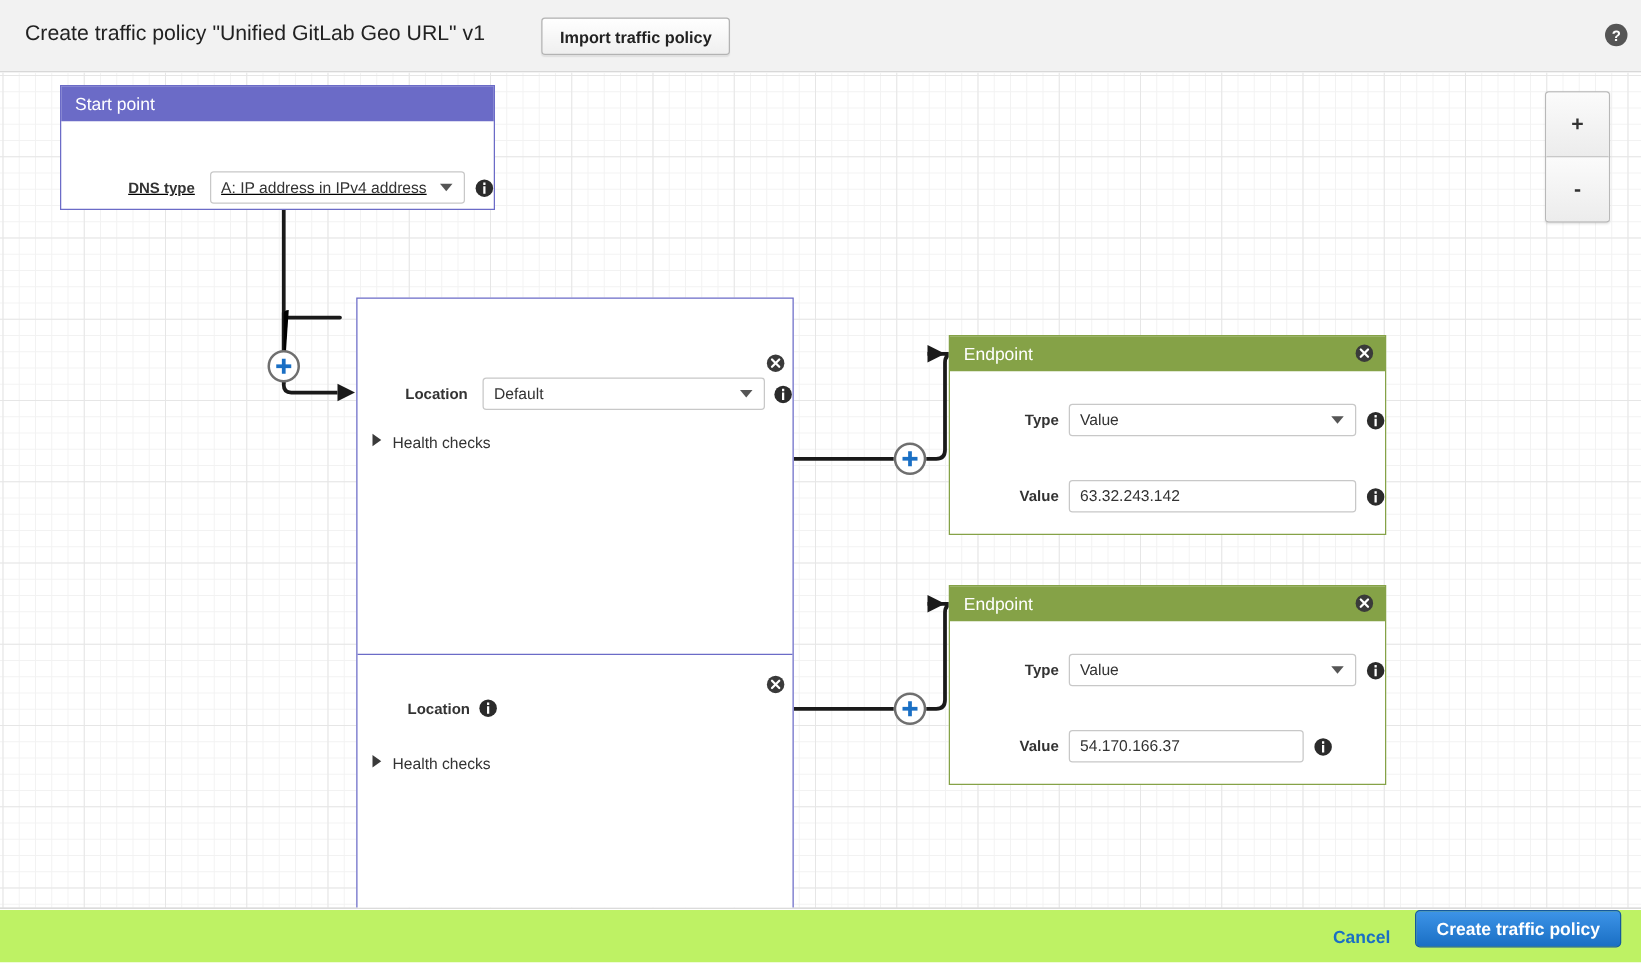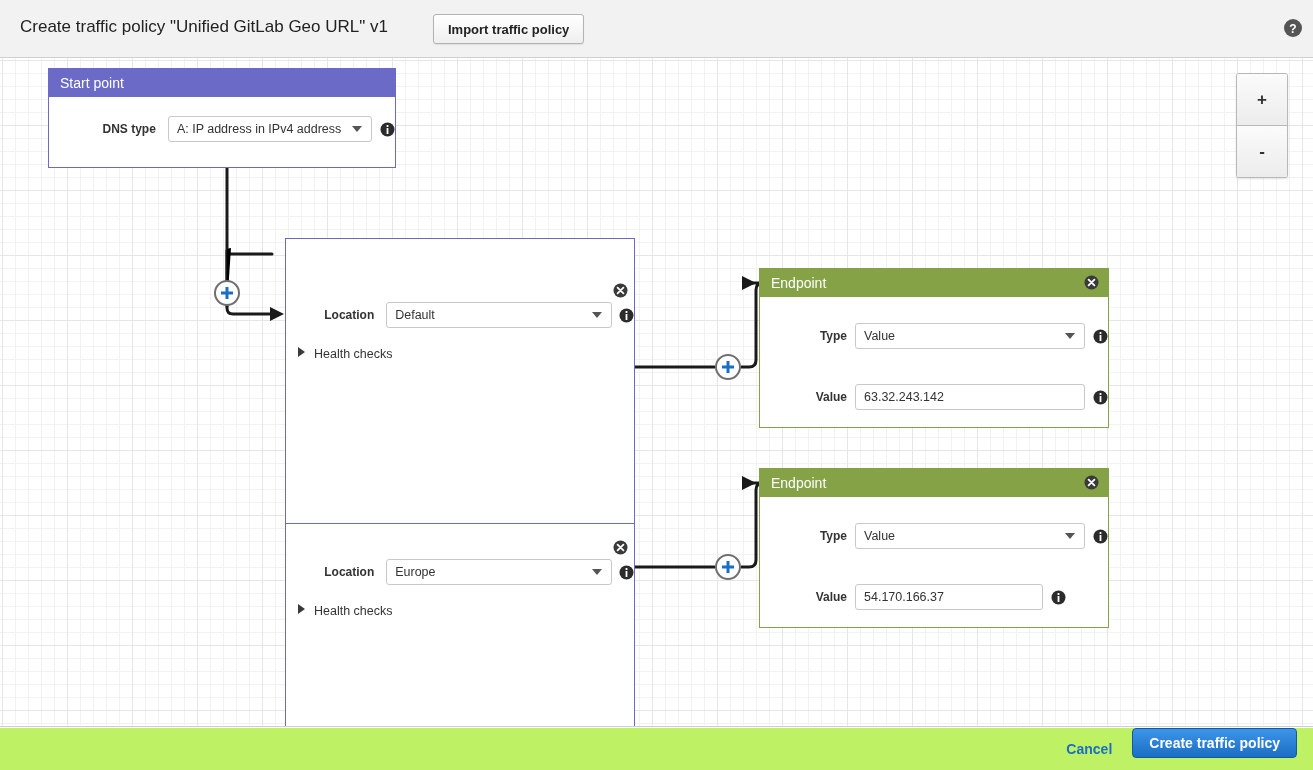--- a/index.html
+++ b/index.html
@@ -320,21 +320,21 @@
       <rect x="5.5" y="1" width="3" height="12" fill="#1a6fc4"></rect>
       <rect x="1" y="5.5" width="12" height="3" fill="#1a6fc4"></rect>
     </svg>
   </div>
 
   <div class="node node-purple" style="left:48px; top:10px; width:348px; height:100px;">
     <div class="node-header hdr-purple">
       <span>Start point</span>
     </div>
     <div class="node-body" style="height:71px;">
-      <div class="field-row" style="position:absolute; left:0; top:19px; width:100%;">
+      <div class="field-row" style="position:absolute; left:0; top:40px; width:100%;text-decoration:underline;">
         <div class="field-label" style="width:116px;">DNS type</div>
         <div class="ctrl" style="width:220px; margin-left:12px;">
           <span>A: IP address in IPv4 address</span>
           <span class="caret"></span>
         </div>
         <div style="margin-left:8px;">
           <svg class="icn" width="15" height="15" viewBox="0 0 15 15">
             <circle cx="7.5" cy="7.5" r="7" fill="#2b2b2b"></circle>
             <rect x="6.6" y="3" width="1.8" height="2" fill="#ffffff"></rect>
             <rect x="6.6" y="6" width="1.8" height="6" fill="#ffffff"></rect>
@@ -377,24 +377,20 @@
 
     <div class="node-body" style="position:absolute; left:0; top:285px; width:100%; height:200px;">
       <span style="position:absolute; right:6px; top:16px;">
         <svg class="icn" width="15" height="15" viewBox="0 0 15 15">
           <circle cx="7.5" cy="7.5" r="7" fill="#3a3a3a"></circle>
           <path d="M4.6 4.6 L10.4 10.4 M10.4 4.6 L4.6 10.4" stroke="#ffffff" stroke-width="1.8" stroke-linecap="round"></path>
         </svg>
       </span>
       <div class="field-row" style="position:absolute; left:0; top:35px; width:100%;">
         <div class="field-label" style="width:90px;">Location</div>
-        <div class="ctrl" style="width:230px; margin-left:12px;">
-          <span>Europe</span>
-          <span class="caret"></span>
-        </div>
         <div style="margin-left:7px;">
           <svg class="icn" width="15" height="15" viewBox="0 0 15 15">
             <circle cx="7.5" cy="7.5" r="7" fill="#2b2b2b"></circle>
             <rect x="6.6" y="3" width="1.8" height="2" fill="#ffffff"></rect>
             <rect x="6.6" y="6" width="1.8" height="6" fill="#ffffff"></rect>
           </svg>
         </div>
       </div>
       <div class="health-row" style="position:absolute; left:12px; top:80px;">
         <span class="tri"></span>

